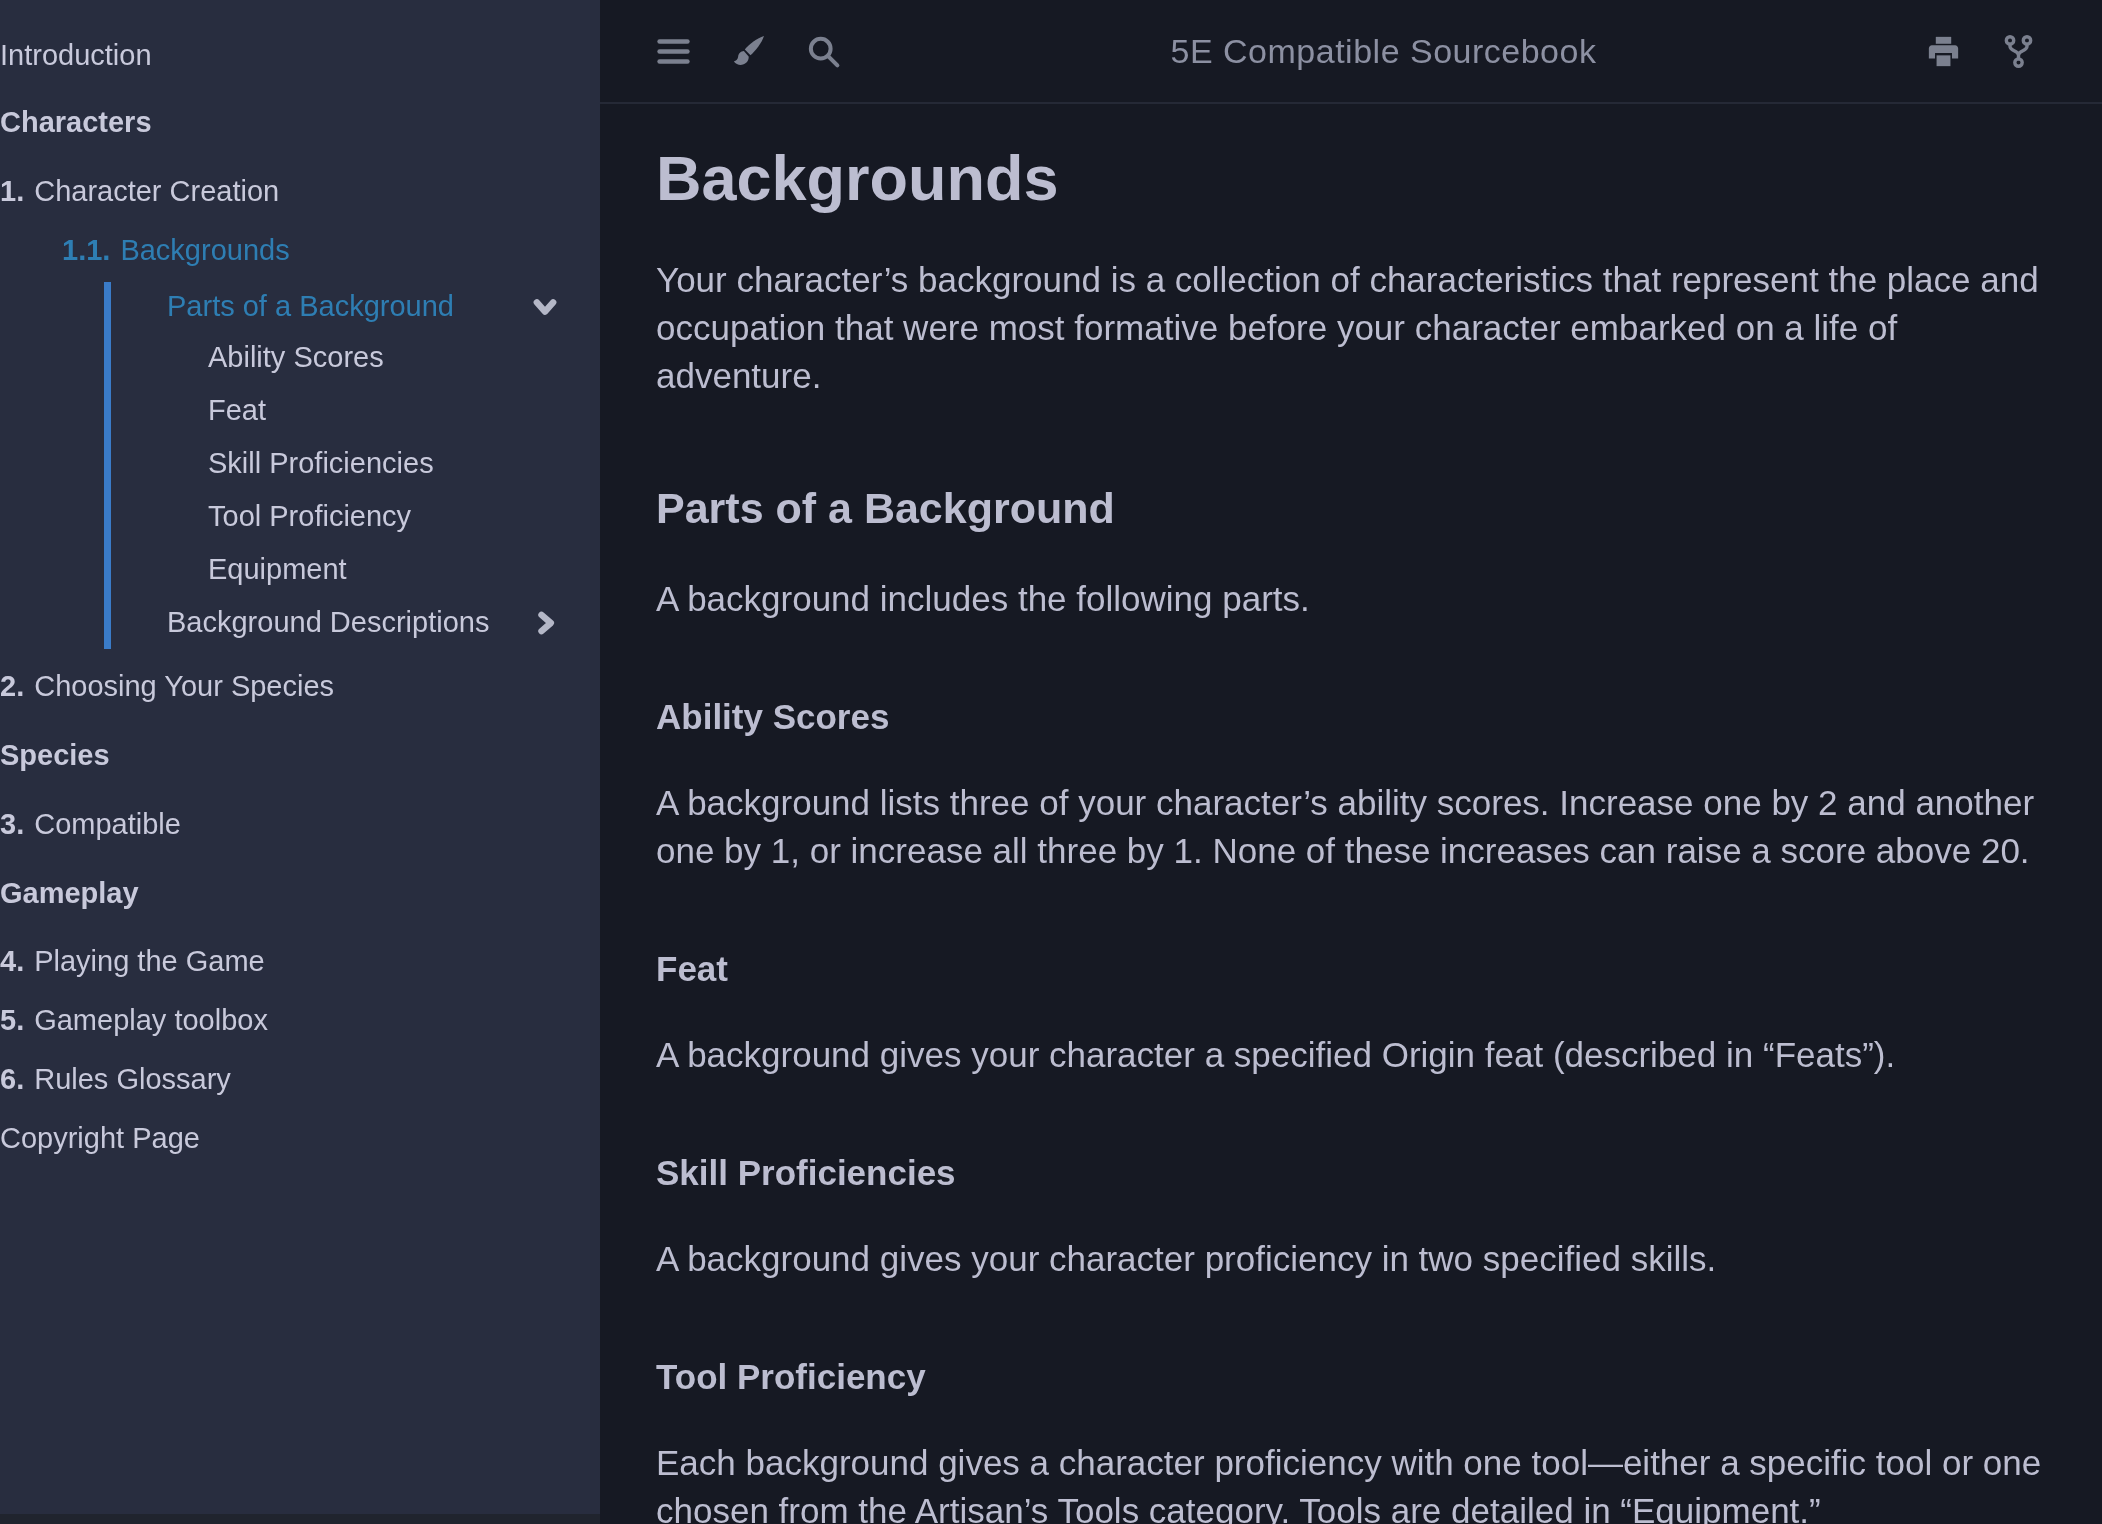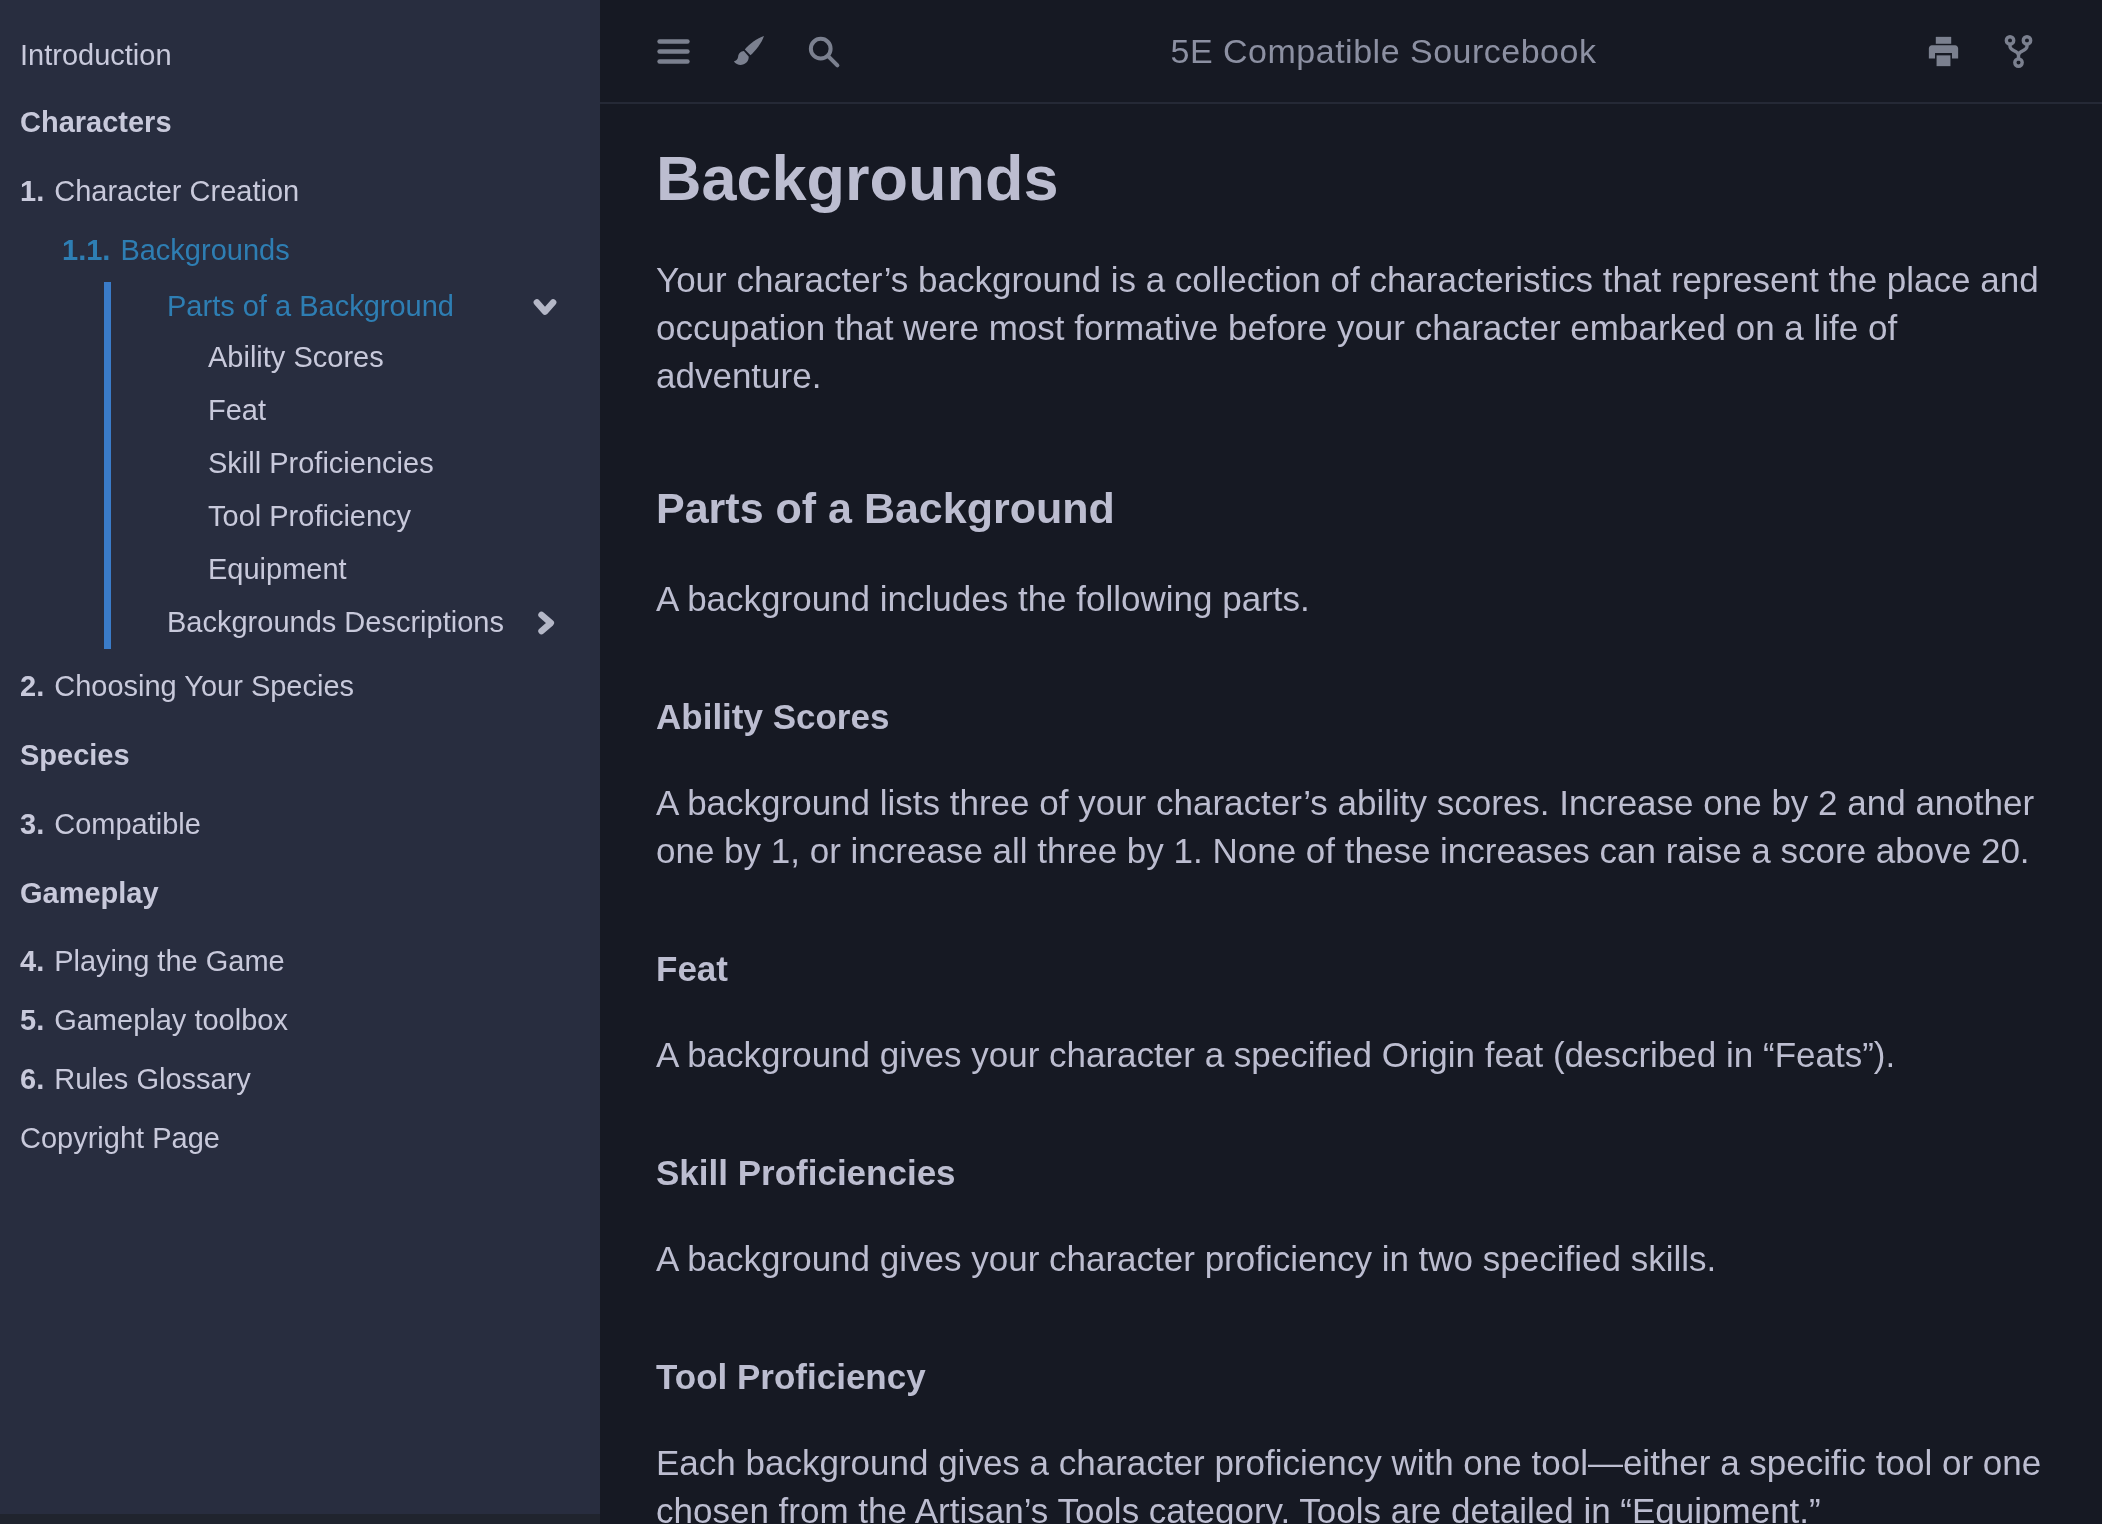--- a/index.html
+++ b/index.html
@@ -10,21 +10,21 @@
     overflow: hidden;
   }
   .app { position: relative; width: 2102px; height: 1524px; background: #161923; }
 
   
   .sidebar {
     position: absolute; left: 0; top: 0; width: 600px; height: 1524px;
     background: #282d3f; color: #c8c9db; overflow: hidden;
   }
   .toc { padding-top: 26px; font-size: 29px; }
-  .row { display: flex; align-items: center; height: 59px; padding-left: 20px; position: relative; }
+  .row { display: flex; align-items: center; height: 59px; position: relative; }
   .row a { color: inherit; text-decoration: none; white-space: nowrap; }
   .part-title { font-weight: bold; margin-top: 8px; }
   .mt10 { margin-top: 10px; } .mt9 { margin-top: 9px; }
   .num { font-weight: bold; margin-right: 10px; }
   .num:empty { margin-right: 0; }
   .indent1 { padding-left: 62px; text-align: right; }
   .active, .active .num, .active a { color: #2e7eb3; }
   .sub-block {
     margin-left: 104px; margin-top: 2px; margin-bottom: 6px;
     border-left: 7px solid #3a7bc8;
@@ -125,21 +125,21 @@
         <div class="row leaf">
           <a>Skill Proficiencies</a>
         </div>
         <div class="row leaf">
           <a>Tool Proficiency</a>
         </div>
         <div class="row leaf">
           <a>Equipment</a>
         </div>
         <div class="row">
-          <a>Backgrounds Descriptions</a>
+          <a>Background Descriptions</a>
           <span class="toggle">
             <svg viewBox="0 0 24 24">
                 <polyline points="9,5 17,12 9,19"></polyline>
               </svg>
           </span>
         </div>
       </div>
 
       <div class="row part-title" style="margin-top:8px">
         <span class="num">2.</span>

